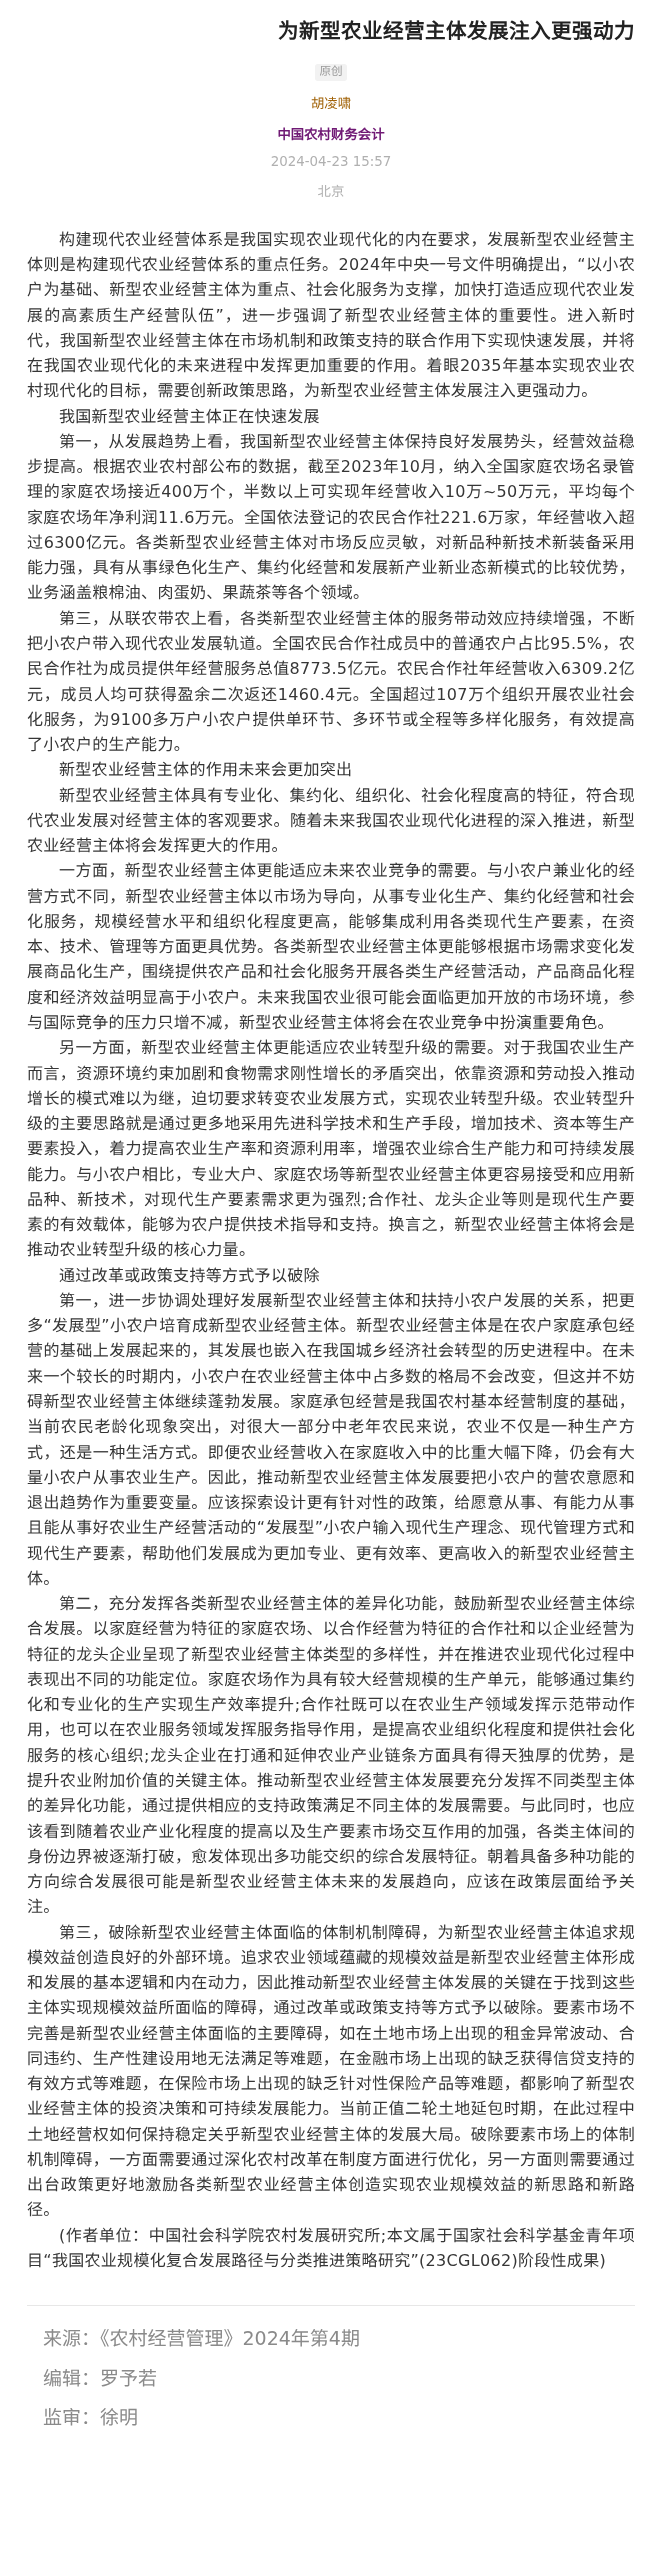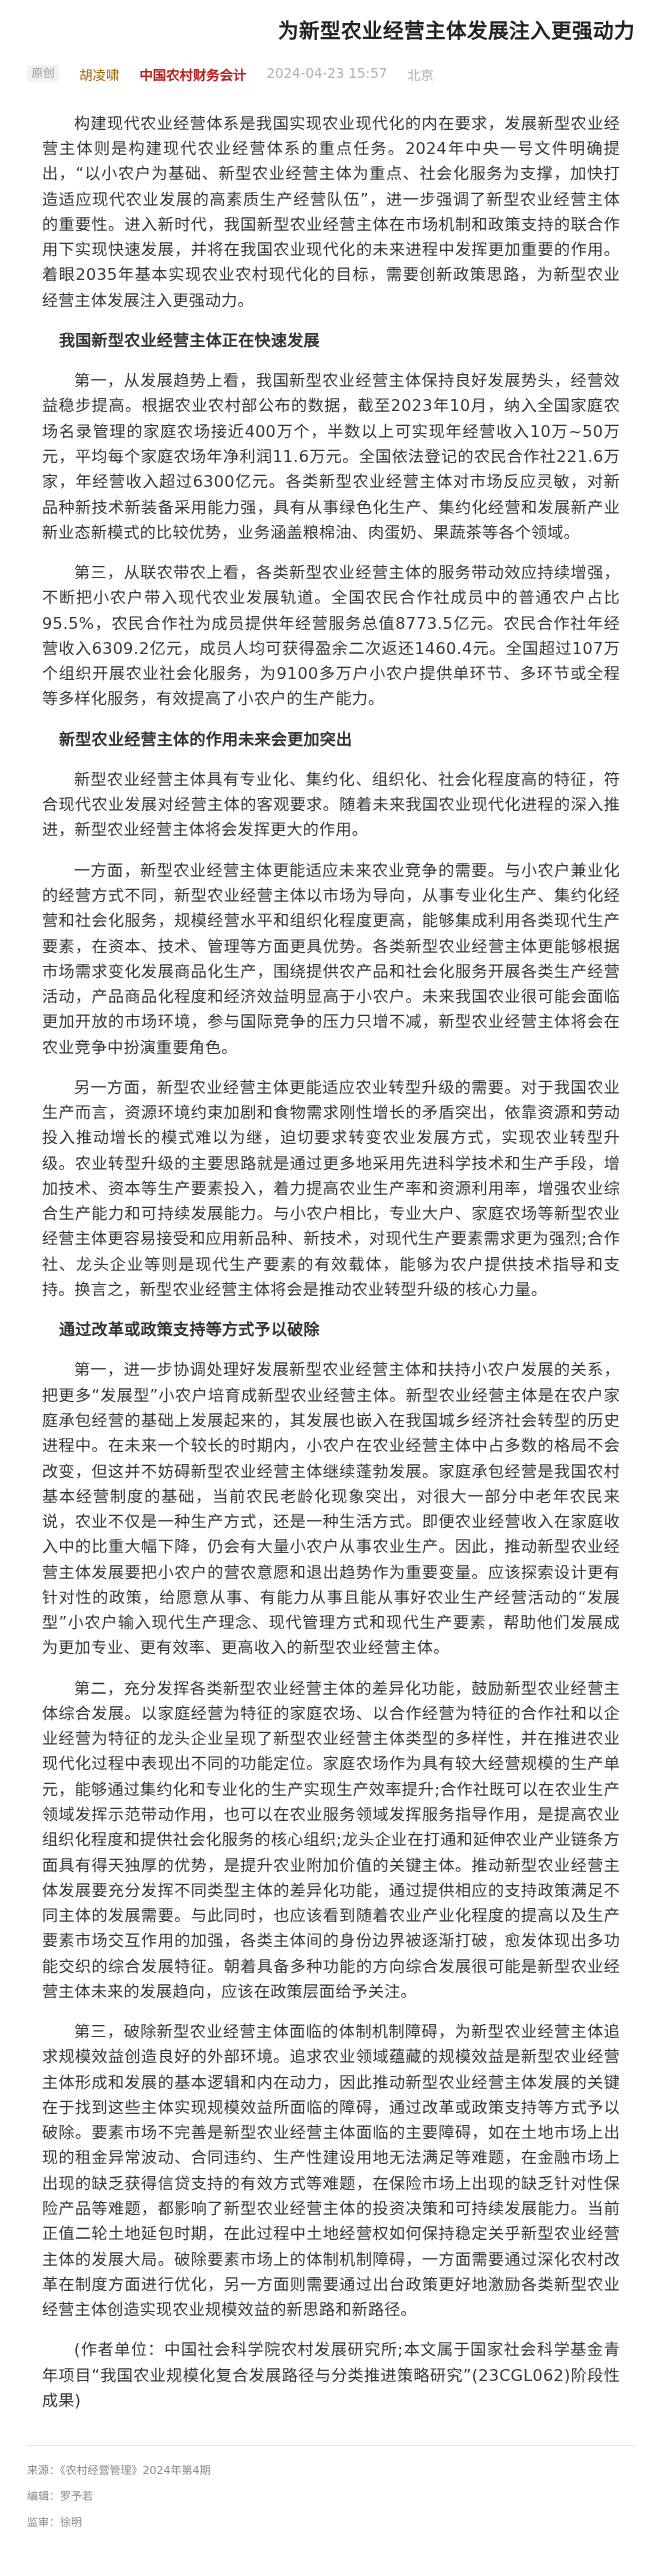--- a/index.html
+++ b/index.html
@@ -17,68 +17,70 @@
     line-height:1.35;
     font-weight:bold;
     color:#222222;
     letter-spacing:0.4px;
     margin:0 0 14.3px;
     text-align:right;
   }
   .byline{
     display:flex;
     align-items:center;
-    gap:20px;
+    gap:11px;
     font-size:13.4px;
     color:#9a9a9a;
     margin:18px 0 27px;
     white-space:nowrap;
+    flex-direction:column;
   }
   .original-badge{
     background:#f2f2f2;
     color:#9a9a9a;
     font-size:11.6px;
     line-height:1;
     padding:2.7px 4.5px;
     border-radius:2.7px;
     flex:0 0 auto;
   }
   .author-name{color:#a16207;}
   .account-link{
-    color:#b91c1c;
+    color:#701a75;
     font-weight:600;
     text-decoration:none;
     cursor:pointer;
   }
   .publish-time,.publish-location{color:#b0b0b0;}
   .content{
     font-size:16px;
     color:#363636;
     line-height:1.58;
     text-align:justify;
     letter-spacing:0.3px;
   }
-  .content p{margin:15px;text-indent:2em;}
+  .content p{margin:0;text-indent:2em;}
   .content h2{
     margin:0;
     text-indent:2em;
     font-size:16px;
-    font-weight:bold;
+    font-weight:normal;
     color:#333333;
     line-height:1.58;
   }
   .footer-divider{
     border:none;
     border-top:0.9px solid #e7e7e7;
     margin:32px 0 16px;
   }
   .article-footer{
-    font-size:11px;
+    font-size:19px;
     color:#8a8a8a;
     line-height:1.7;
+    margin-left:16px;
   }
   .article-footer p{margin:0 0 7.2px;}
 </style>
 </head>
 <body>
 
 <div class="page">
 
   <h1 class="article-title">为新型农业经营主体发展注入更强动力</h1>
 

